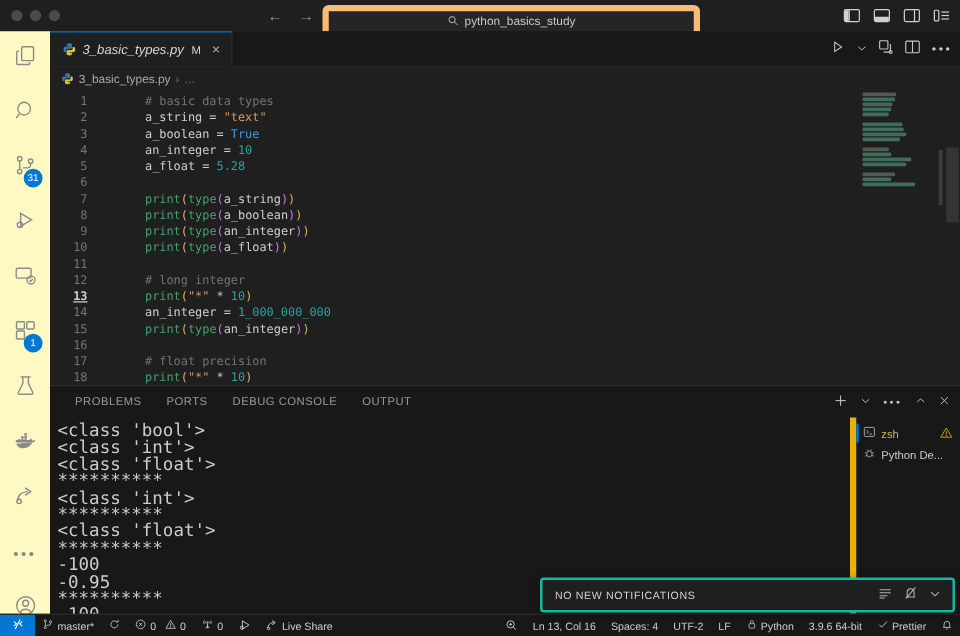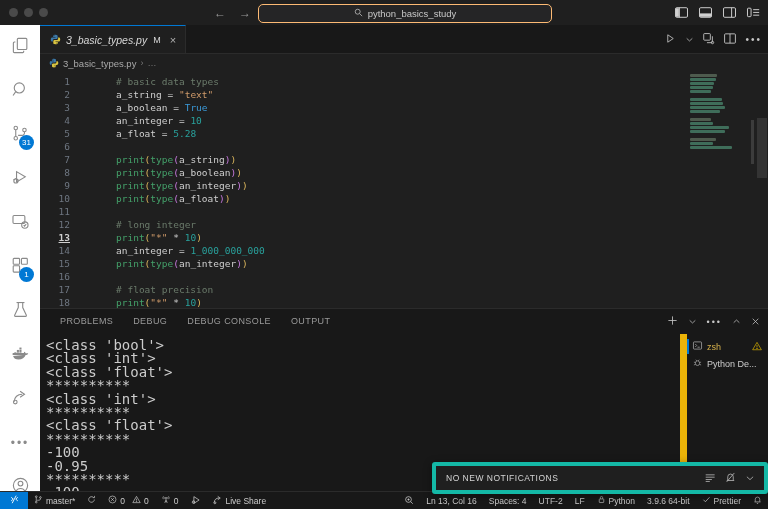--- a/index.html
+++ b/index.html
@@ -35,40 +35,40 @@
     position: absolute; left: 214px; top: 0; height: 25px;
     display: flex; align-items: center; gap: 13px;
     color: #9a9a9a; font-size: 12px;
   }
   .nav-arrows span { cursor: default; }
 
   .qsearch {
     position: absolute; left: 258px; top: 4px;
     width: 292px; height: 17px;
     background: #252526;
-    border: 1px solid #fdba74;
+    border: 5px solid #fdba74;
     border-radius: 5px;
     display: flex; align-items: center;
     justify-content: center;
     gap: 5px;
     font-size: 9.5px; color: #c8c8c8;
   }
   .qsearch .mag { font-size: 9px; color: #bdbdbd; }
 
   .layout-icons {
     position: absolute; right: 8px; top: 0; height: 25px;
     display: flex; align-items: center; gap: 11px;
   }
   .layout-icons svg { display: block; }
 
   
   .activitybar {
     position: absolute; top: 25px; left: 0;
     width: 40px; height: 467px;
-    background: #ffffff;
+    background: #fef9c3;
     display: flex; flex-direction: column; align-items: center;
   }
   .ab-top { display: flex; flex-direction: column; align-items: center; width: 40px; }
   .ab-bottom { margin-top: auto; display: flex; flex-direction: column; align-items: center; width: 40px; padding-bottom: 6px; }
   .ab-item {
     position: relative;
     width: 40px; height: 44px;
     display: flex; align-items: center; justify-content: center;
     color: #8a8a8a;
   }
@@ -211,21 +211,21 @@
     font-family: "DejaVu Sans Mono", monospace;
     font-size: 14px;
     line-height: 13.4px;
     color: #cccccc;
     white-space: pre;
   }
 
   .term-side {
     position: absolute; right: 0; top: 25px;
     width: 88px; height: 159px;
-    border-left: 7px solid #eab308;
+    border-left: 5px solid #eab308;
     padding-top: 4px; box-sizing: border-box;
   }
   .ts-item {
     display: flex; align-items: center; gap: 5px;
     height: 17px; padding-left: 6px;
     font-size: 9px; color: #cccccc;
     position: relative;
   }
   .ts-item.active::before {
     content: ""; position: absolute; left: 0; top: 1px;
@@ -233,21 +233,21 @@
   }
   .ts-item .name { color: #d6b14c; }
   .ts-item .name.plain { color: #cccccc; text-align: right; }
   .ts-warn { margin-left: auto; margin-right: 6px; color: #cca700; font-size: 9px; }
 
   
   .toast {
     position: absolute; left: 432px; top: 462px;
     width: 328px; height: 24px;
     background: #1f1f1f;
-    border: 4px solid #14b8a6;
+    border: 2px solid #14b8a6;
     border-radius: 3px;
     display: flex; align-items: center;
     box-shadow: 0 2px 8px rgba(0,0,0,.4);
     z-index: 30;
   }
   .toast-text {
     font-size: 8.5px; letter-spacing: .5px;
     color: #d4d4d4; padding-left: 10px;
   }
   .toast-actions {
@@ -563,21 +563,21 @@
             </svg>
         </span>
         <span>
           <svg width="9" height="9" viewBox="0 0 16 16" fill="none" stroke="#c7c7c7" stroke-width="1.3">
               <line x1="3" y1="3" x2="13" y2="13"></line>
               <line x1="13" y1="3" x2="3" y2="13"></line>
             </svg>
         </span>
       </div>
     <div class="ptab">PROBLEMS</div>
-        <div class="ptab">DEBUG</div>
+        <div class="ptab">PORTS</div>
         <div class="ptab">DEBUG CONSOLE</div>
         <div class="ptab">OUTPUT</div>
       </div>
 
     <div class="term-body">
       <div class="term-lines" id="term-lines"><div>&lt;class 'bool'&gt;</div><div>&lt;class 'int'&gt;</div><div>&lt;class 'float'&gt;</div><div>**********</div><div>&lt;class 'int'&gt;</div><div>**********</div><div>&lt;class 'float'&gt;</div><div>**********</div><div>-100</div><div>-0.95</div><div>**********</div><div>-100</div></div>
     </div>
 
     <div class="term-side">
       <div class="ts-item active">

